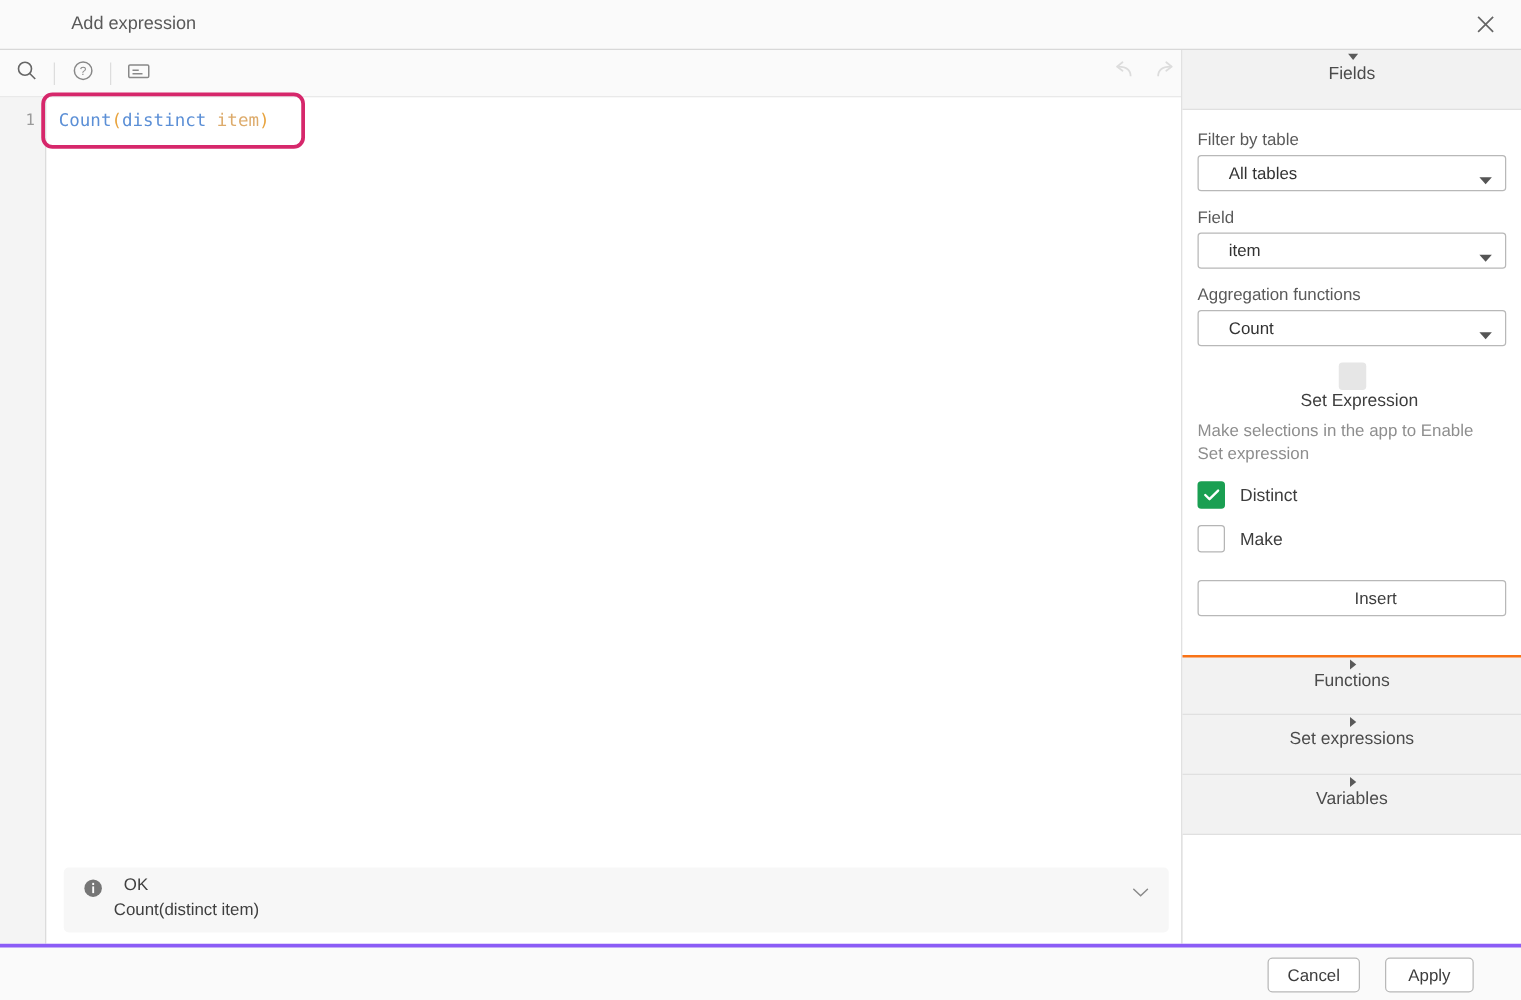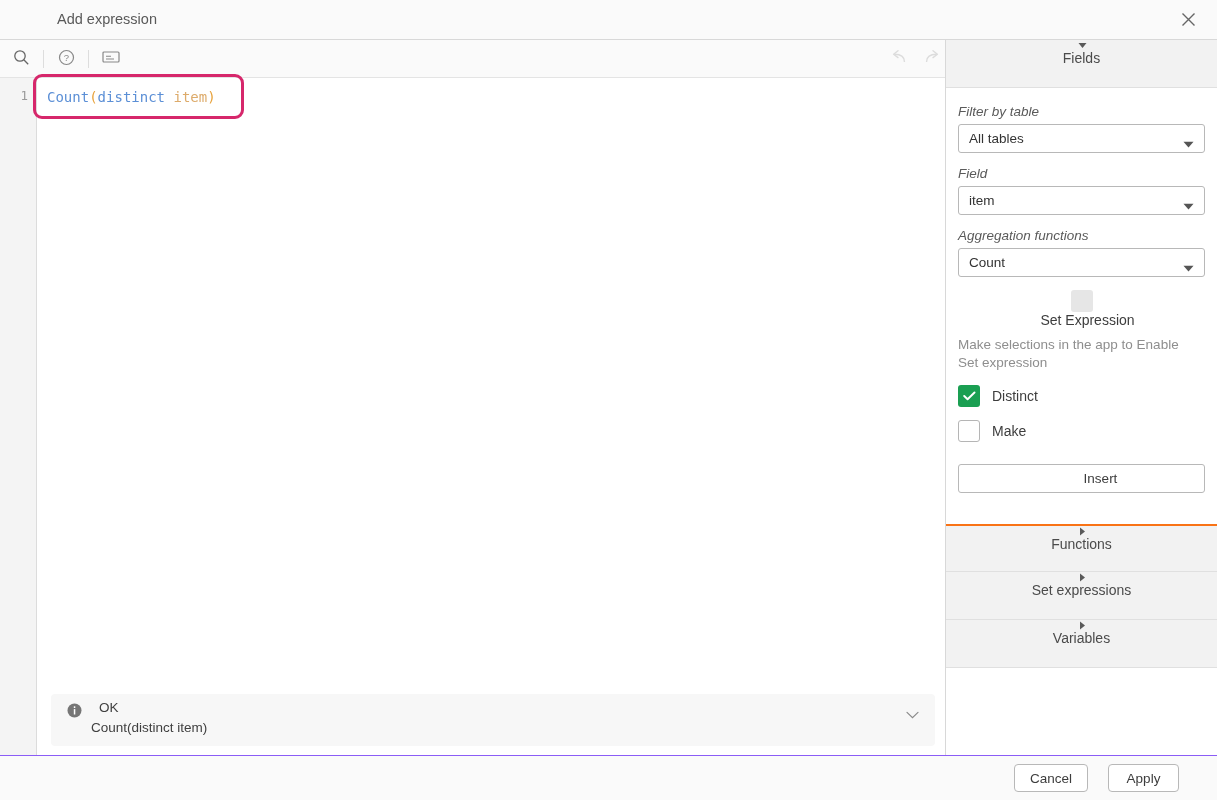--- a/index.html
+++ b/index.html
@@ -148,30 +148,29 @@
     font-size: 14px; color: #4b4b4b;
   }
 
   .panel-body {
     padding: 16px 12px 10px 12px;
     background: #ffffff;
   }
   .fld-label {
     font-size: 13.5px; color: #5a5a5a;
     margin-bottom: 5px;
-    font-style: italic;
   }
   .select-box {
     position: relative;
     height: 29px;
     border: 1px solid #b8b8b8;
     border-radius: 3px;
     background: #ffffff;
     display: flex; align-items: center;
-    padding-left: 10px;
+    padding-left: 24px;
     font-size: 13.5px; color: #333333;
     margin-bottom: 13px;
     cursor: pointer;
   }
   .select-box .dd-caret {
     position: absolute; right: 10px; top: 11px;
   }
 
   .check-row {
     display: flex; align-items: center;
@@ -212,21 +211,21 @@
     cursor: pointer;
     padding-left: 38px;
   }
   .panel-gap { height: 21px; background: #ffffff; }
 
   
   .footer {
     position: absolute; left: 0; bottom: 0;
     width: 1217px; height: 45px;
     background: #fafafa;
-    border-top: 1px solid #8b5cf6;
+    border-top: 3px solid #8b5cf6;
   }
   .footer-btn {
     position: absolute; top: 8px;
     height: 28px;
     border: 1px solid #b8b8b8;
     border-radius: 4px;
     background: #ffffff;
     font-size: 13.5px; color: #3d3d3d;
     font-family: "Liberation Sans", sans-serif;
     cursor: pointer;

